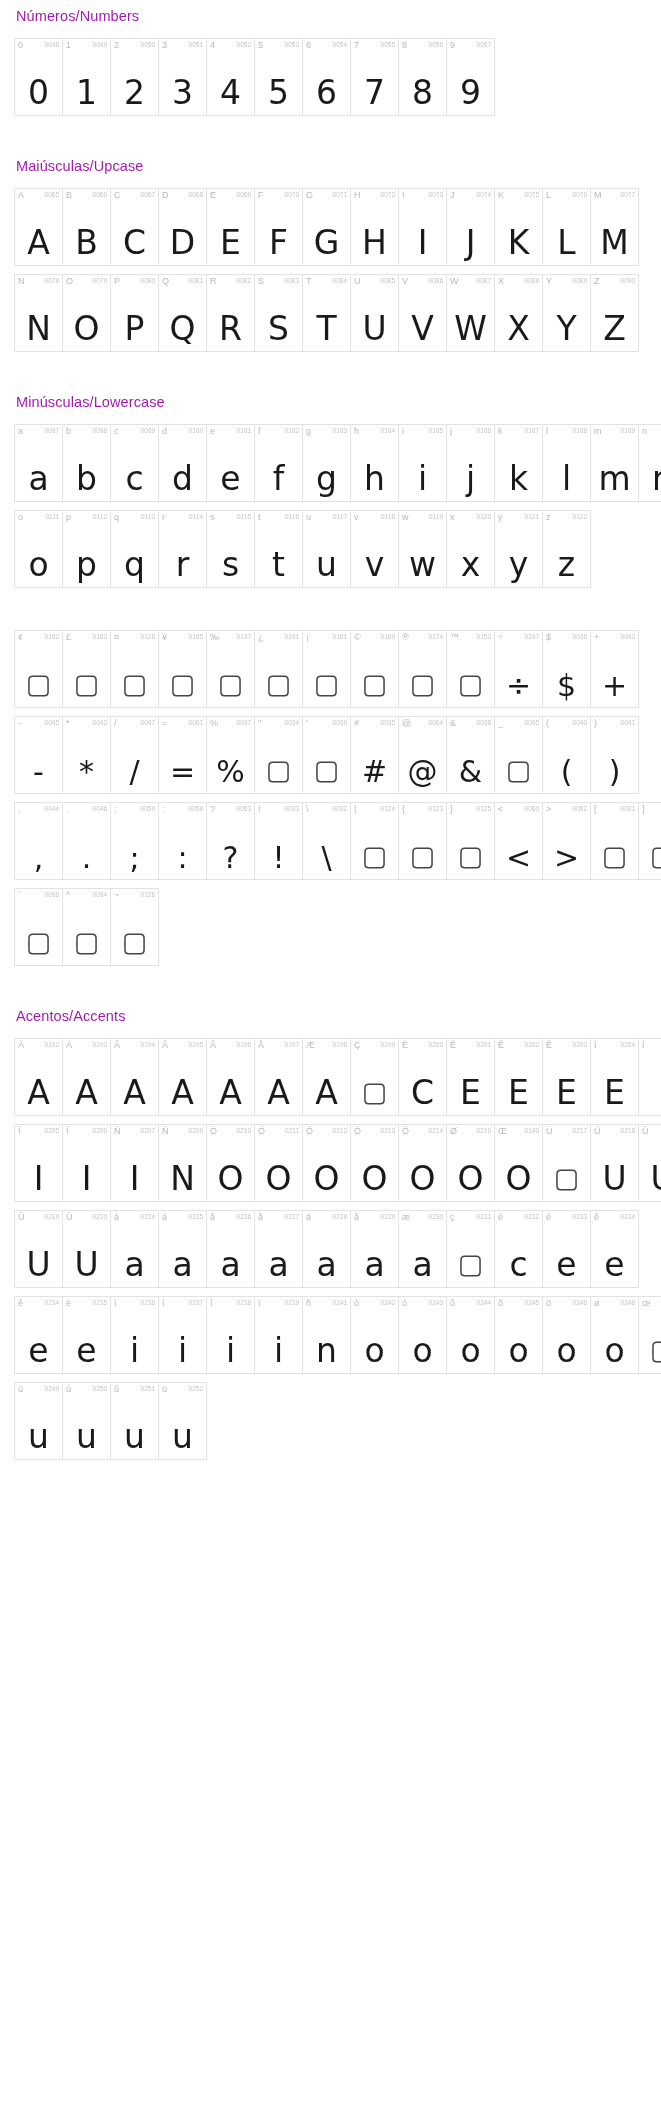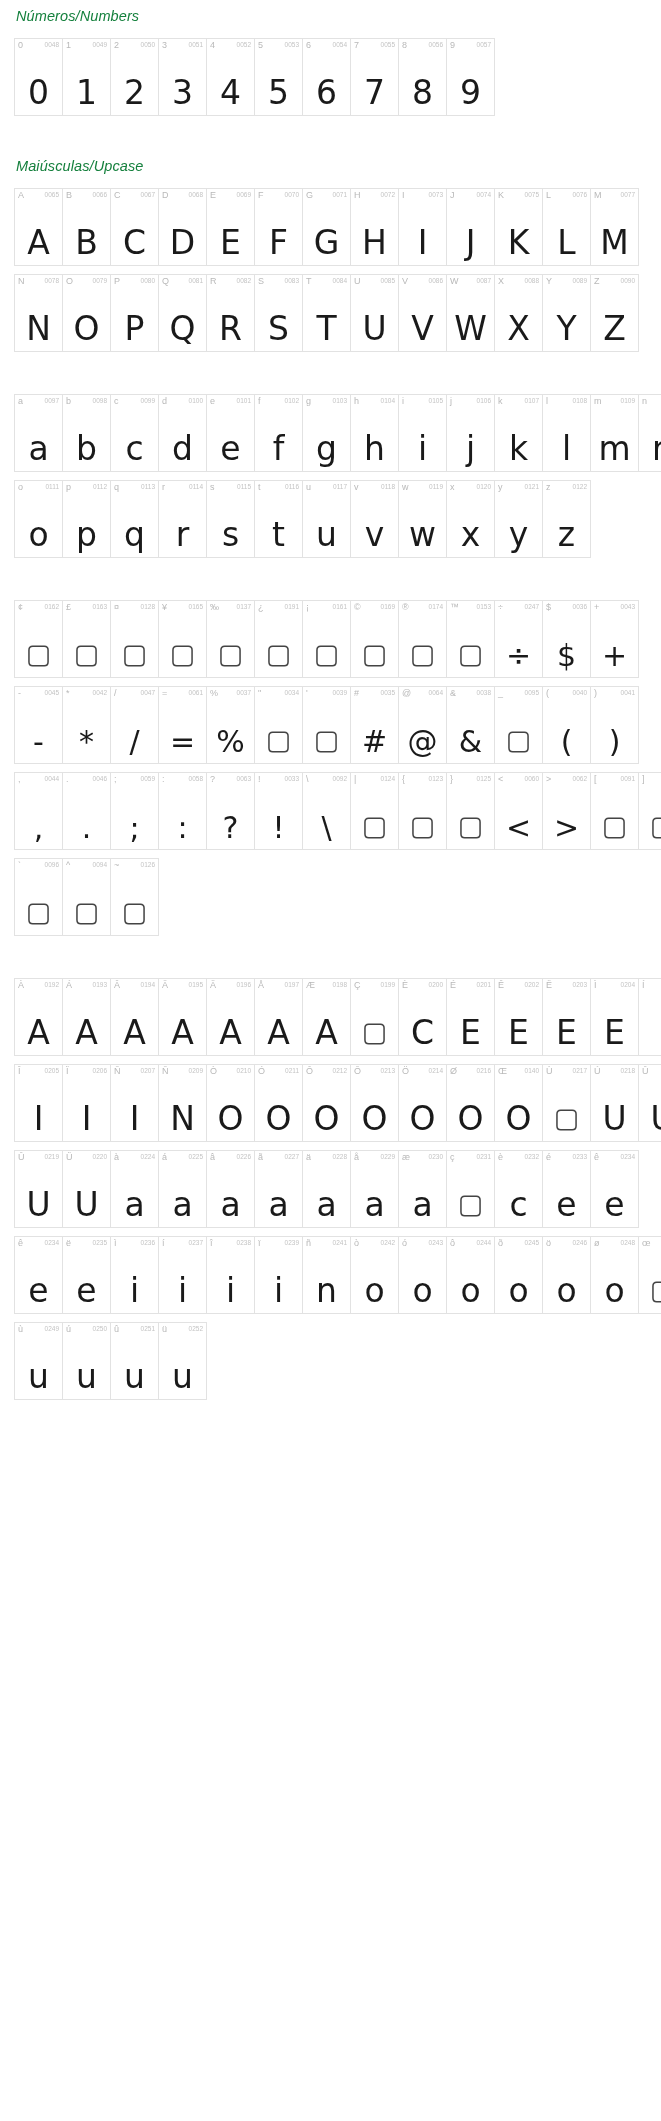--- a/index.html
+++ b/index.html
@@ -12,26 +12,25 @@
     font-family: "Liberation Sans", sans-serif;
     color: #333333;
   }
   .page {
     width: 661px;
     box-sizing: border-box;
     padding: 8px 14px 30px 14px;
   }
   .section-title {
     font-size: 14.5px;
-    color: #15803d;
+    color: #a21caf;
     font-weight: normal;
     margin: 0 0 14px 0;
     padding-left: 2px;
     letter-spacing: 0.1px;
-    font-style: italic;
   }
   .section {
     margin-bottom: 34px;
   }
   .grid {
     display: flex;
     flex-wrap: wrap;
     align-items: flex-start;
   }
   .row {
@@ -362,20 +361,21 @@
               <div class="meta">
                 <span class="ch">Z</span>
                 <span class="code">0090</span>
               </div>
               <div class="big">Z</div>
             </div>
           </div>
         </div>
       </div>
       <div class="section">
+        <div class="section-title">Minúsculas/Lowercase</div>
         <div class="grid">
           <div class="row">
             <div class="glyph-cell">
               <div class="meta">
                 <span class="ch">a</span>
                 <span class="code">0097</span>
               </div>
               <div class="big">a</div>
             </div>
             <div class="glyph-cell">
@@ -863,20 +863,21 @@
               <div class="meta">
                 <span class="ch">~</span>
                 <span class="code">0126</span>
               </div>
               <div class="big tofu">▢</div>
             </div>
           </div>
         </div>
       </div>
       <div class="section">
+        <div class="section-title">Acentos/Accents</div>
         <div class="grid">
           <div class="row">
             <div class="glyph-cell">
               <div class="meta">
                 <span class="ch">À</span>
                 <span class="code">0192</span>
               </div>
               <div class="big">A</div>
             </div>
             <div class="glyph-cell">

